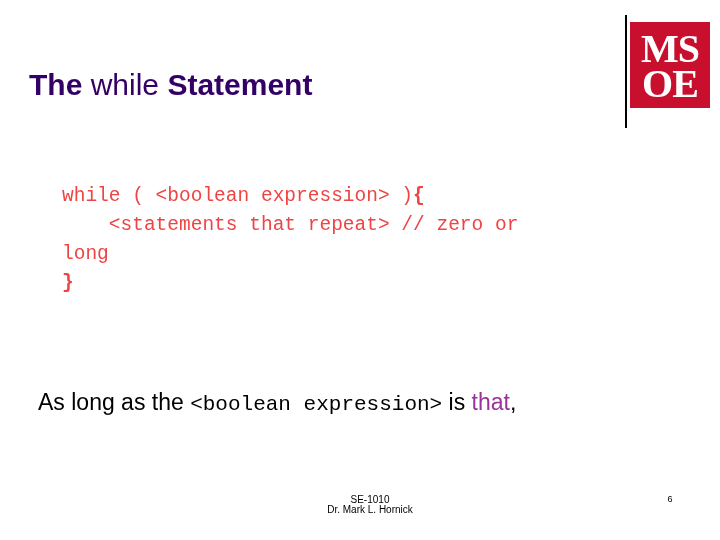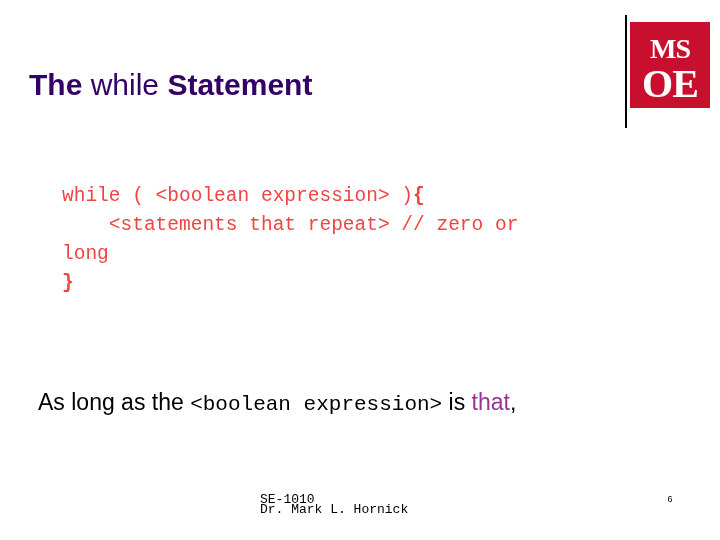--- a/index.html
+++ b/index.html
@@ -55,21 +55,21 @@
     font-family: "Liberation Serif", "DejaVu Serif", serif;
     font-weight: 700;
     text-align: center;
     letter-spacing: -1px;
   }
   .logo-line1 {
     position: absolute;
     left: 0;
     top: 7px;
     width: 80px;
-    font-size: 28px;
+    font-size: 40px;
     line-height: 40px;
   }
   .logo-line2 {
     position: absolute;
     left: 0;
     top: 42px;
     width: 80px;
     font-size: 40px;
     line-height: 40px;
   }
@@ -141,25 +141,24 @@
   .body-text .true-kw {
     color: #993399;
   }
 
   
   .footer {
     position: absolute;
     left: 260px;
     top: 495px;
     width: 220px;
-    text-align: left;
+    text-align: center;
     color: #000000;
-    font-size: 13px;
+    font-size: 10px;
     line-height: 10px;
-    font-family: Liberation Mono, monospace;
   }
   .page-number {
     position: absolute;
     left: 655px;
     top: 494px;
     width: 30px;
     text-align: center;
     color: #000000;
     font-size: 9px;
     line-height: 11px;

